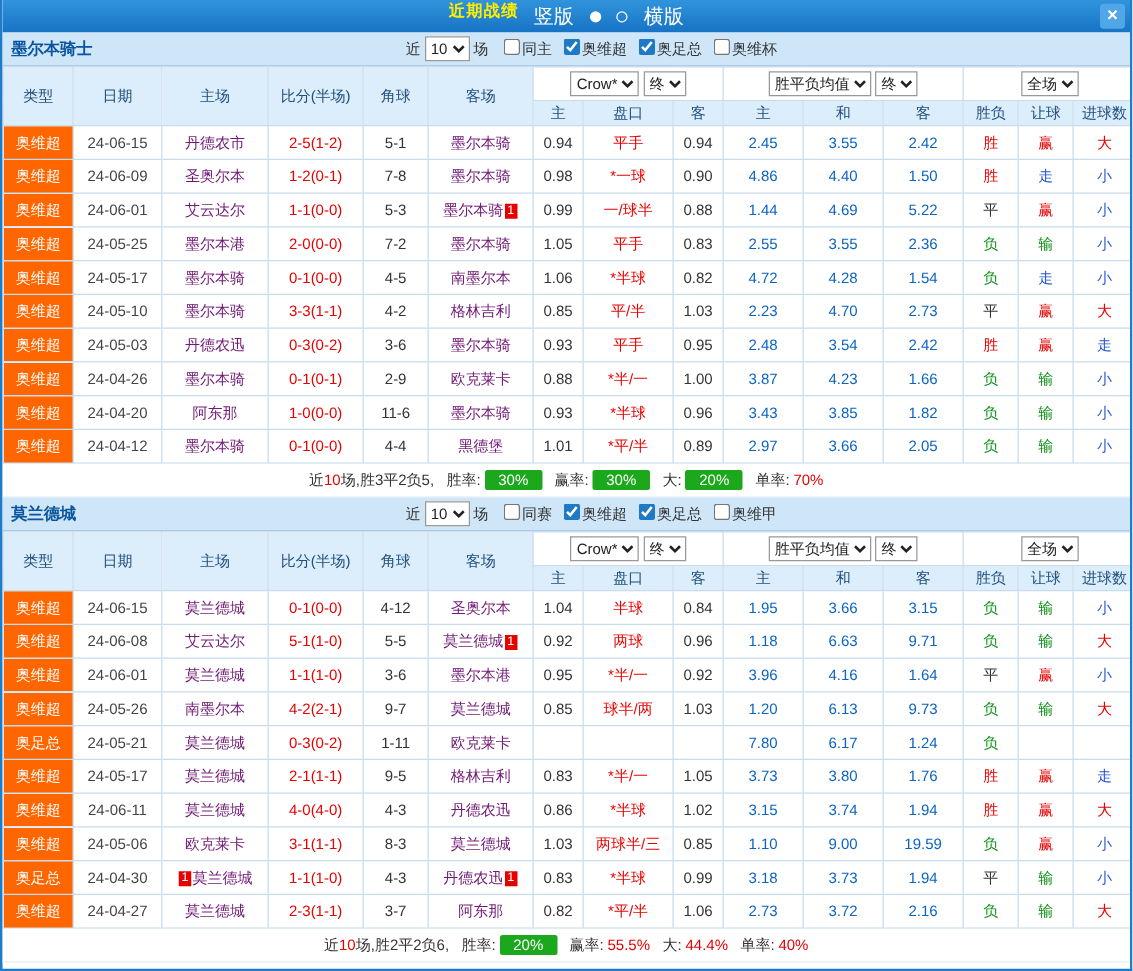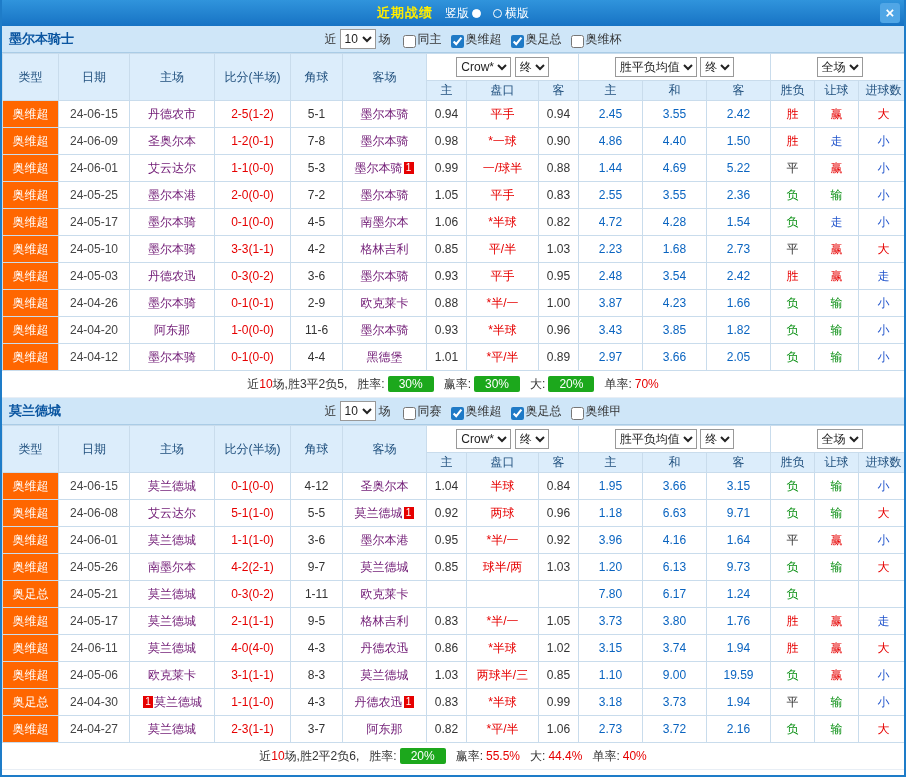--- a/index.html
+++ b/index.html
@@ -3,36 +3,36 @@
 <meta charset="utf-8">
 <style>
   * { box-sizing: border-box; }
   html,body { margin:0; padding:0; }
   body { font-family:"Liberation Sans","DejaVu Sans",sans-serif; background:#ffffff; }
   .window { width:906px; height:777px; background:#fff; border-left:2px solid #1e7cc8;
             border-right:2px solid #1e7cc8; border-bottom:2px solid #1e7cc8; overflow:hidden; }
 
   
   .titlebar { height:26px; background:linear-gradient(180deg,#3094dc,#1773c4);
-              display:flex; align-items:center; justify-content:center; gap:12px; position:relative; }
+              display:flex; justify-content:center; gap:12px; position:relative; }
   .title { color:#ffed00; font-size:13px; font-weight:bold; letter-spacing:1px; }
-  .radio-label { display:inline-flex; align-items:center; gap:3px; color:#fff; font-size:12px; cursor:pointer; }
+  .radio-label { display:inline-flex; align-items:center; gap:13px; color:#fff; font-size:16px; cursor:pointer; }
   .radio { width:9px; height:9px; border:1px solid #fff; border-radius:50%; display:inline-block; }
   .radio.checked { background:#fff; }
   .close-btn { position:absolute; right:4px; top:3px; width:20px; height:20px; background:#50a6e6;
                border-radius:3px; color:#fff; font-size:15px; line-height:20px; text-align:center;
                cursor:pointer; font-weight:bold; }
 
   
   .section-bar { height:27px; background:#cfe6f8; border-bottom:1px solid #aacce6; display:flex;
                  align-items:center; position:relative; font-size:12px; color:#333;padding-left:40px; }
   .team-title { position:absolute; left:7px; font-size:13px; font-weight:bold; color:#0a55a0; }
   .filters { margin:0 auto; display:flex; align-items:center; gap:3px; }
   .cb-wrap { display:inline-flex; align-items:center; }
-  .cb-label { display:inline-flex; align-items:flex-end; margin-left:9px; cursor:pointer; }
+  .cb-label { display:inline-flex; align-items:flex-start; margin-left:9px; cursor:pointer; }
   .cb-label input { width:13px; height:13px; margin:0 2px 0 0; accent-color:#1f7ac6; }
   select.sel { font-size:12px; height:20px; border:1px solid #999; background:#fff; color:#222; }
 
   
   table.grid { width:100%; border-collapse:collapse; table-layout:fixed; font-size:12px; }
   .grid th, .grid td { border:1px solid #c9dcec; text-align:center; white-space:nowrap;
                        overflow:hidden; padding:0 1px; }
   .grid thead th { background:#dcedfb; color:#20507e; font-weight:normal; height:20px; }
   .grid thead th.ctrl { background:#fff; height:27px; }
   tbody td { height:27px; color:#333; background:#fff; }
@@ -245,21 +245,21 @@
               <td class="td-league">奥维超</td>
               <td class="td-date">24-05-10</td>
               <td class="td-team"><span class="team-green">墨尔本骑</span></td>
               <td class="td-score">3-3(1-1)</td>
               <td class="td-corner">4-2</td>
               <td class="td-team"><span class="team-green">格林吉利</span></td>
               <td class="td-odd">0.85</td>
               <td class="td-handicap">平/半</td>
               <td class="td-odd">1.03</td>
               <td class="td-euro">2.23</td>
-              <td class="td-euro">1.68</td>
+              <td class="td-euro">4.70</td>
               <td class="td-euro">2.73</td>
               <td class="c-dark">平</td>
               <td class="c-red">赢</td>
               <td class="c-red">大</td>
             </tr>
             <tr>
               <td class="td-league">奥维超</td>
               <td class="td-date">24-05-03</td>
               <td class="td-team"><span class="team-green">丹德农迅</span></td>
               <td class="td-score">0-3(0-2)</td>

